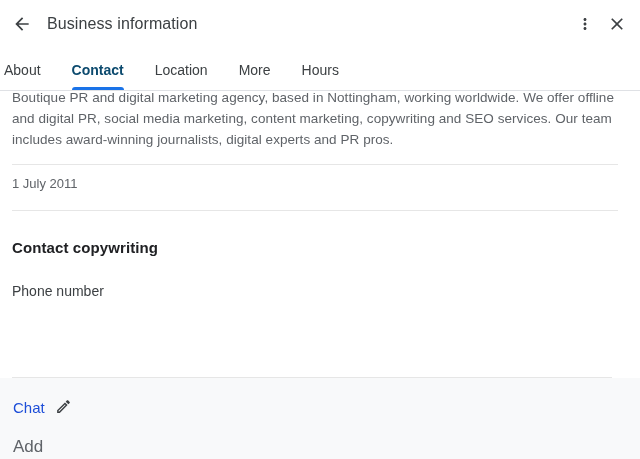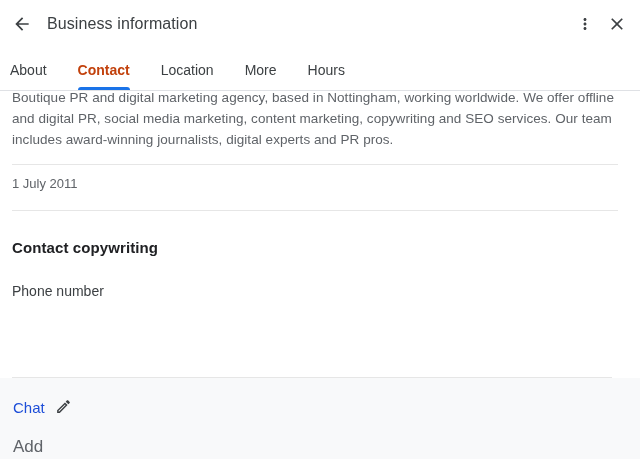--- a/index.html
+++ b/index.html
@@ -42,38 +42,38 @@
     margin: 0 0 0 9px;
     letter-spacing: 0.1px;
   }
   .spacer { flex: 1; }
 
   
   .tabbar {
     display: flex;
     align-items: stretch;
     height: 43px;
-    padding-left: 10px;
+    padding-left: 4px;
     border-bottom: 1px solid #dfe1e5;
     background: #fff;
     position: relative;
     z-index: 2;
   }
   .tab {
     position: relative;
     display: flex;
     align-items: center;
     padding-top: 2px;
     margin-right: 31px;
     font-size: 14px;
     color: #3c4043;
     cursor: pointer;
     white-space: nowrap;
   }
-  .tab.active { color: #c2410c; font-weight: 600; }
+  .tab.active { color: #0c4a6e; font-weight: 600; }
   .tab.active::after {
     content: "";
     position: absolute;
     left: 0; right: 0; bottom: 0;
     height: 3px;
     background: #1a73e8;
     border-radius: 3px 3px 0 0;
   }
 
   

